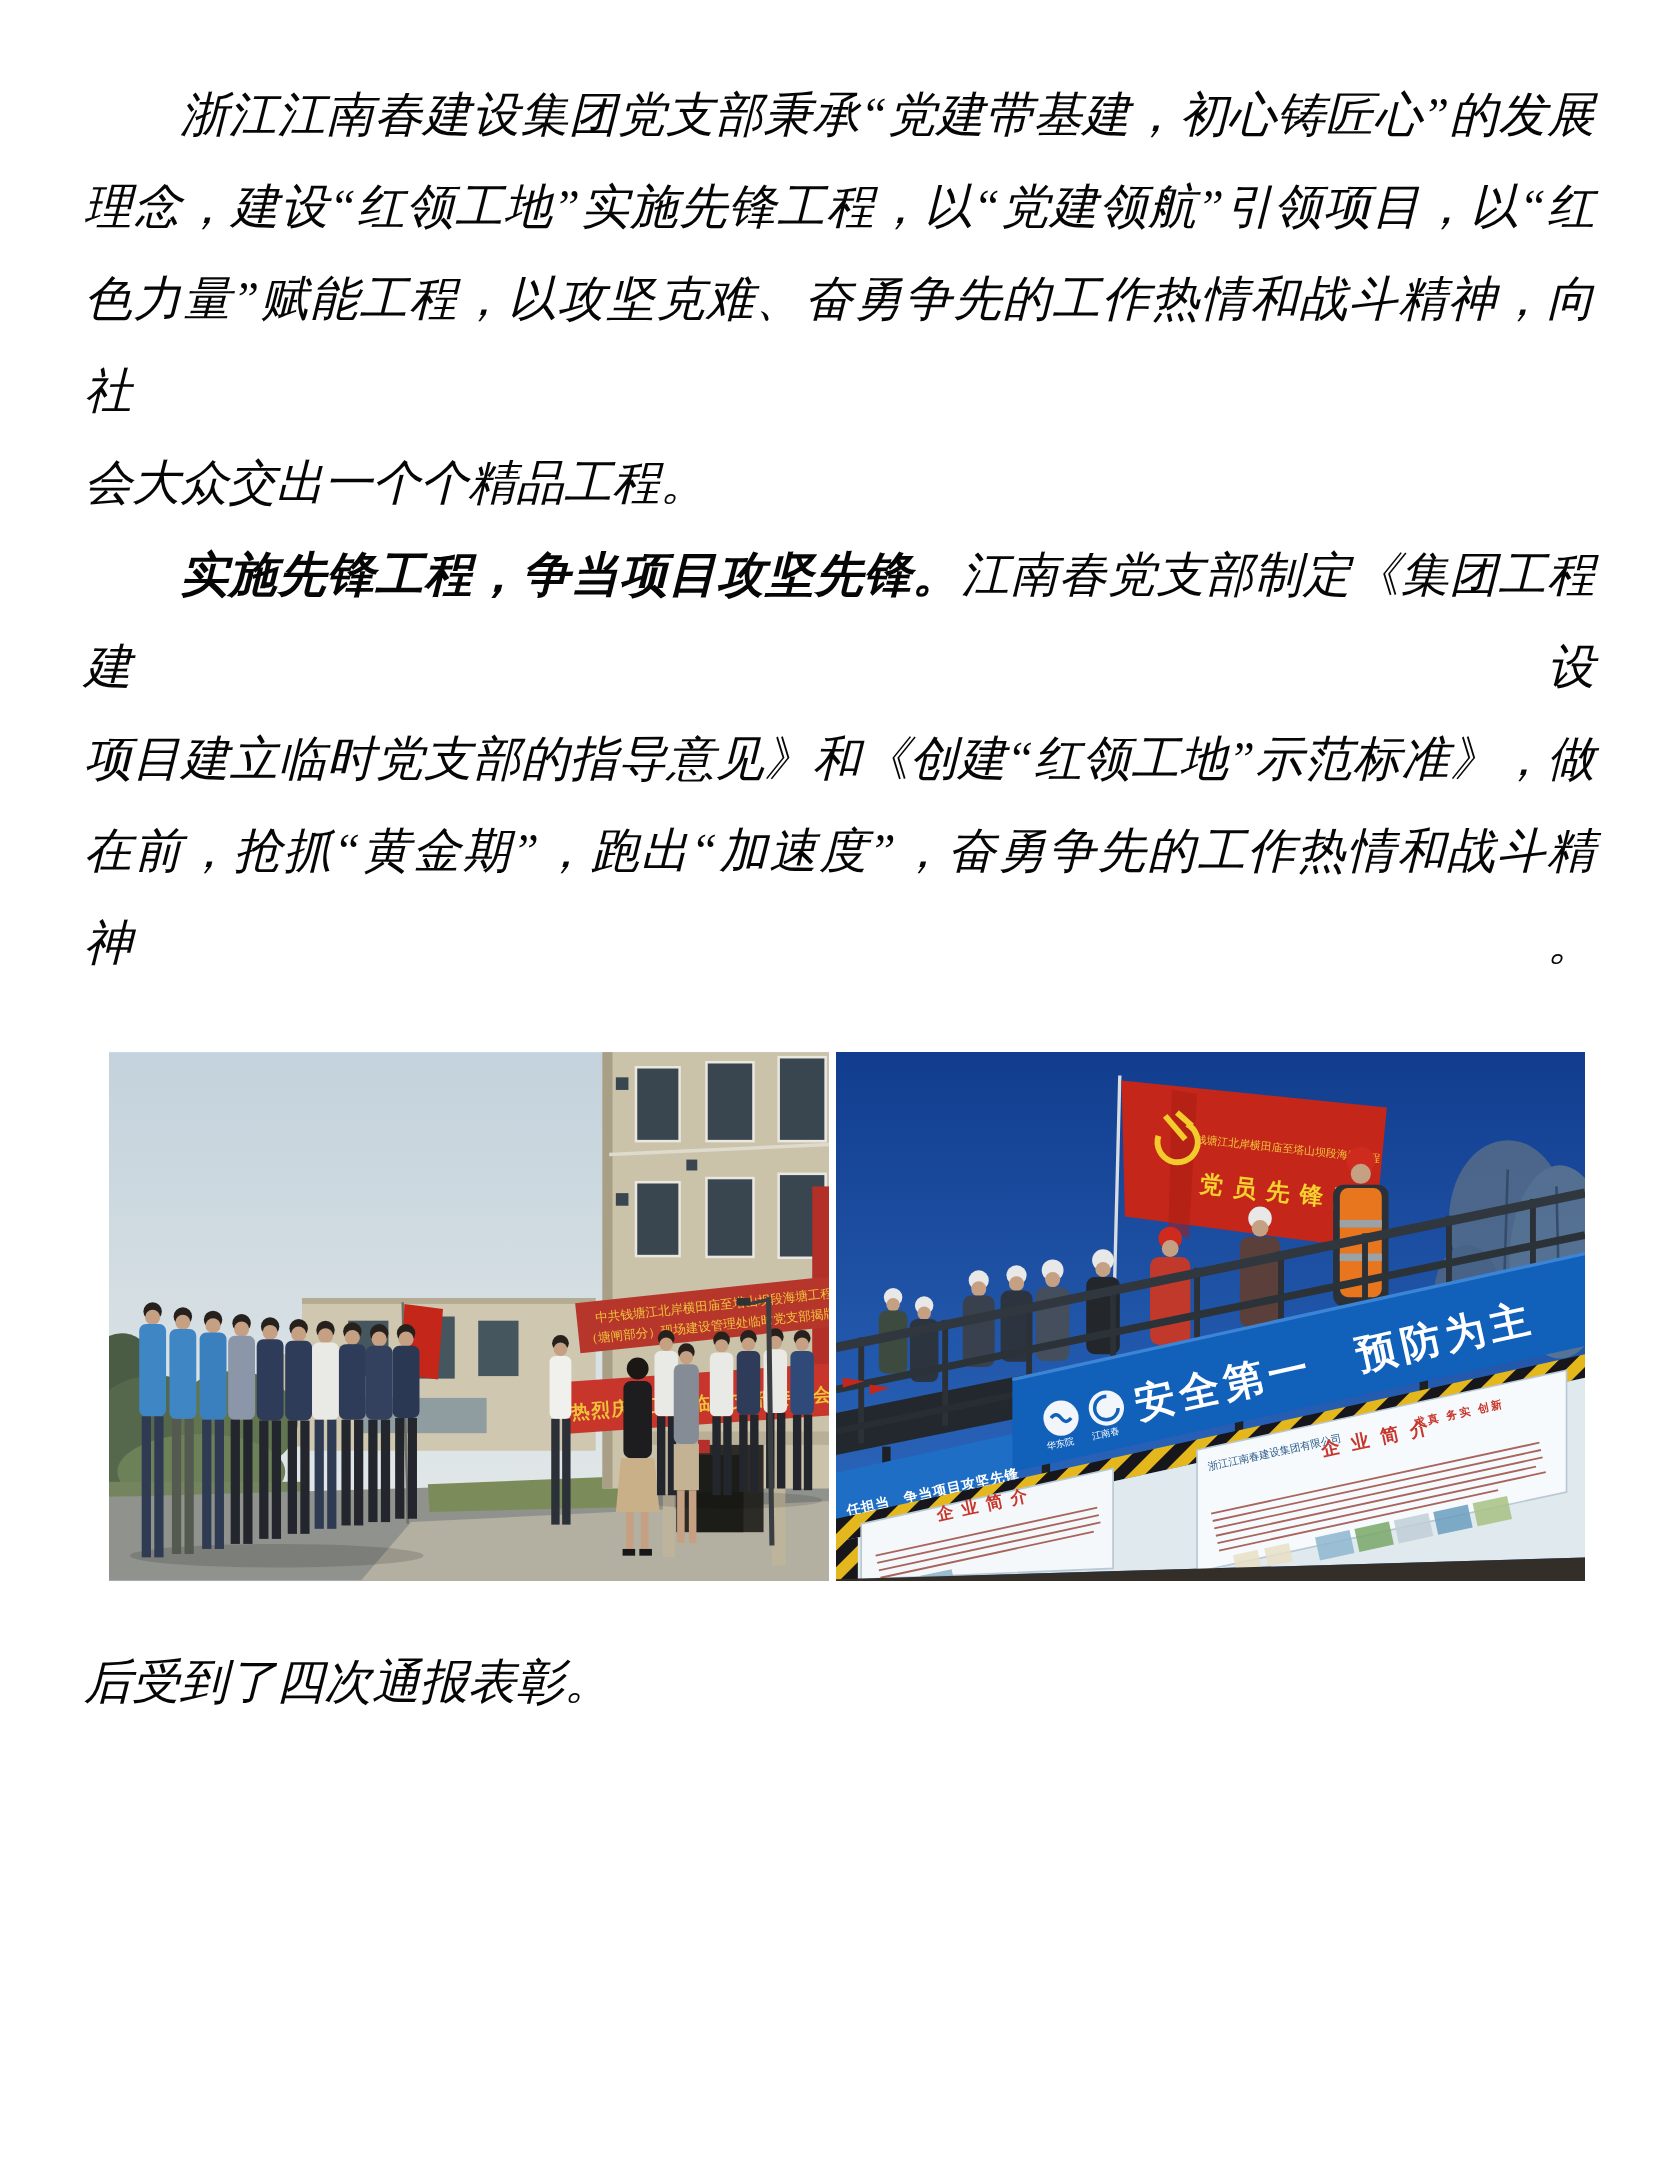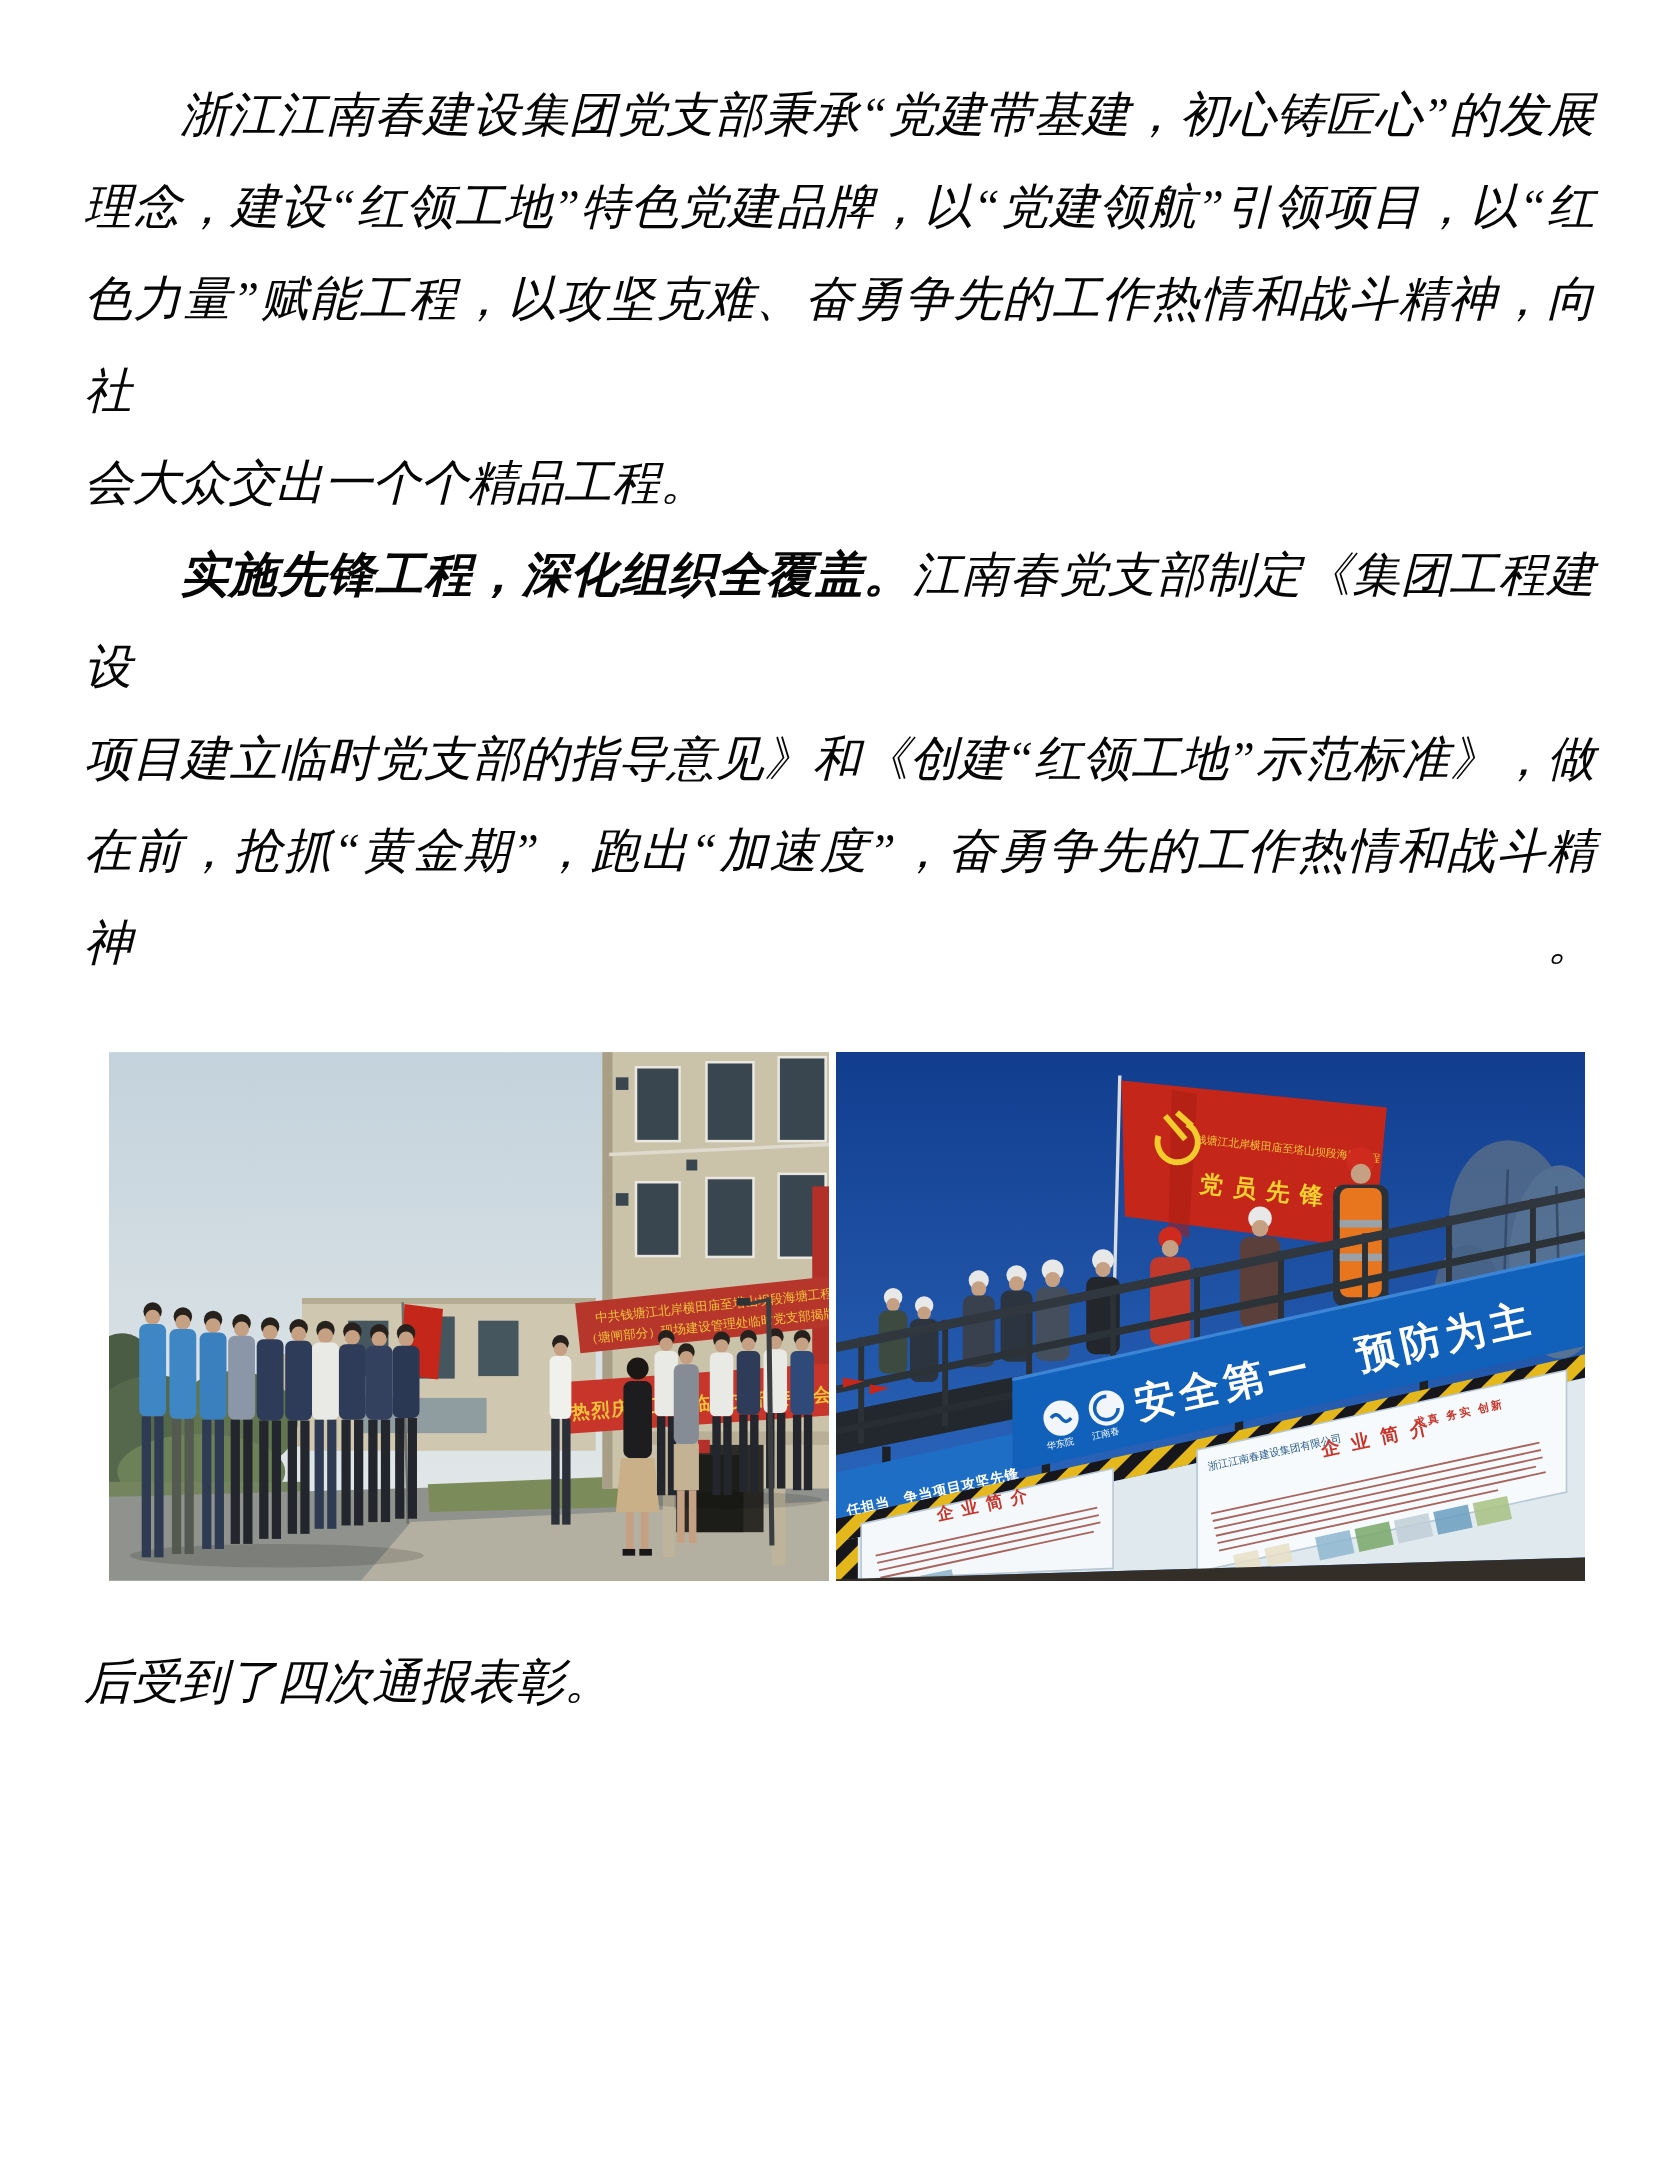--- a/index.html
+++ b/index.html
@@ -15,24 +15,24 @@
   .photos{margin:63px 0 55px 109px;display:flex;gap:6.7px;}
   .photo{display:block;flex:none;}
   svg text{font-family:"Liberation Sans","DejaVu Sans",sans-serif;}
 </style>
 </head>
 <body>
 
 <div class="content">
 
   <p class="tline jline indent"><b></b><span>浙江江南春建设集团党支部秉承“党建带基建，初心铸匠心”的发展</span></p>
-  <p class="tline jline"><b></b><span>理念，建设“红领工地”特色党建品牌，以“党建领航”引领项目，以“红</span></p>
+  <p class="tline jline"><b></b><span>理念，建设“红领工地”实施先锋工程，以“党建领航”引领项目，以“红</span></p>
   <p class="tline jline"><b></b><span>色力量”赋能工程，以攻坚克难、奋勇争先的工作热情和战斗精神，向社</span></p>
   <p class="tline lastline"><b></b><span>会大众交出一个个精品工程。</span></p>
-  <p class="tline jline indent"><b>实施先锋工程，深化组织全覆盖。</b><span>江南春党支部制定《集团工程建设</span></p>
+  <p class="tline jline indent"><b>实施先锋工程，争当项目攻坚先锋。</b><span>江南春党支部制定《集团工程建设</span></p>
   <p class="tline jline"><b></b><span>项目建立临时党支部的指导意见》和《创建“红领工地”示范标准》，做</span></p>
   <p class="tline jline"><b></b><span>在前，抢抓“黄金期”，跑出“加速度”，奋勇争先的工作热情和战斗精神。</span></p>
 
   <div class="photos">
 
     <svg class="photo" width="720" height="529" viewBox="0 0 858 630">
       <defs>
         <linearGradient id="skyL" x1="0" y1="0" x2="0" y2="1">
           <stop offset="0" stop-color="#c3d2dc"></stop>
             <stop offset="1" stop-color="#e7ebea"></stop>

